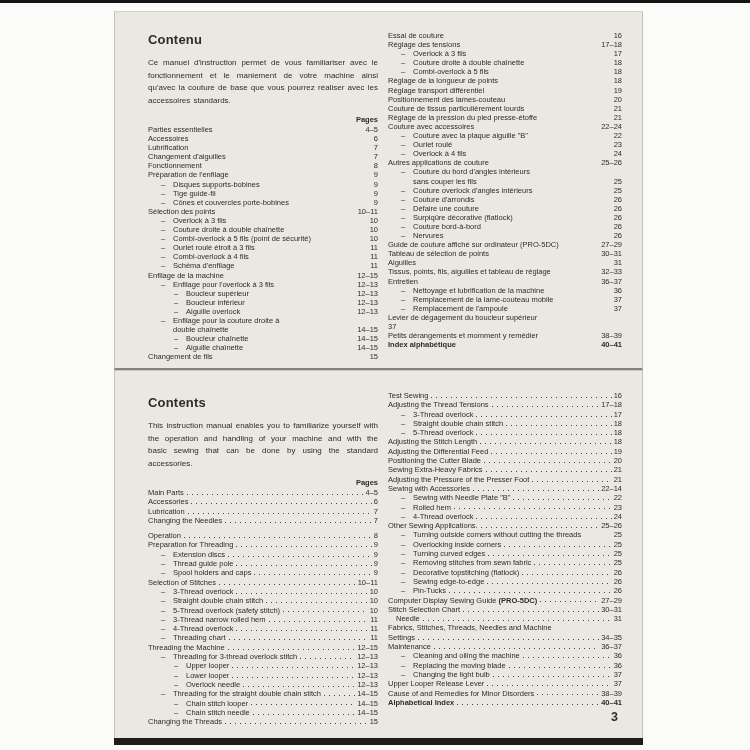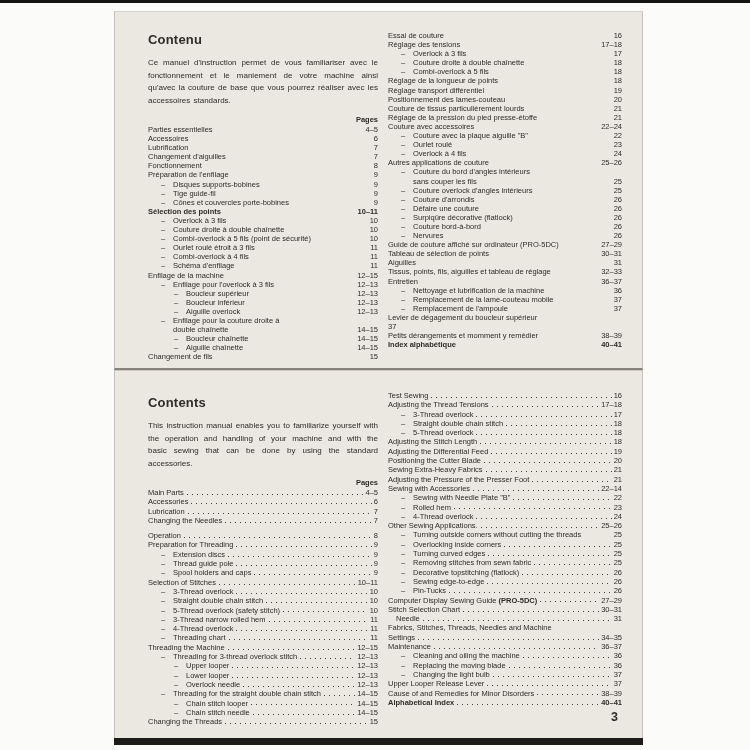--- a/index.html
+++ b/index.html
@@ -101,21 +101,21 @@
               <span class="toc-label">Tige guide-fil</span>
               <span class="toc-fill"></span>
               <span class="toc-page">9</span>
             </div>
             <div class="toc-row" style="padding-left: 13px;">
               <span class="toc-dash">–</span>
               <span class="toc-label">Cônes et couvercles porte-bobines</span>
               <span class="toc-fill"></span>
               <span class="toc-page">9</span>
             </div>
-            <div class="toc-row" style="padding-left: 0px; font-weight: bold;">
+            <div class="toc-row" style="padding-left: 0px;">
               <span class="toc-label">Sélection des points</span>
               <span class="toc-fill"></span>
               <span class="toc-page">10–11</span>
             </div>
             <div class="toc-row" style="padding-left: 13px;">
               <span class="toc-dash">–</span>
               <span class="toc-label">Overlock à 3 fils</span>
               <span class="toc-fill"></span>
               <span class="toc-page">10</span>
             </div>

